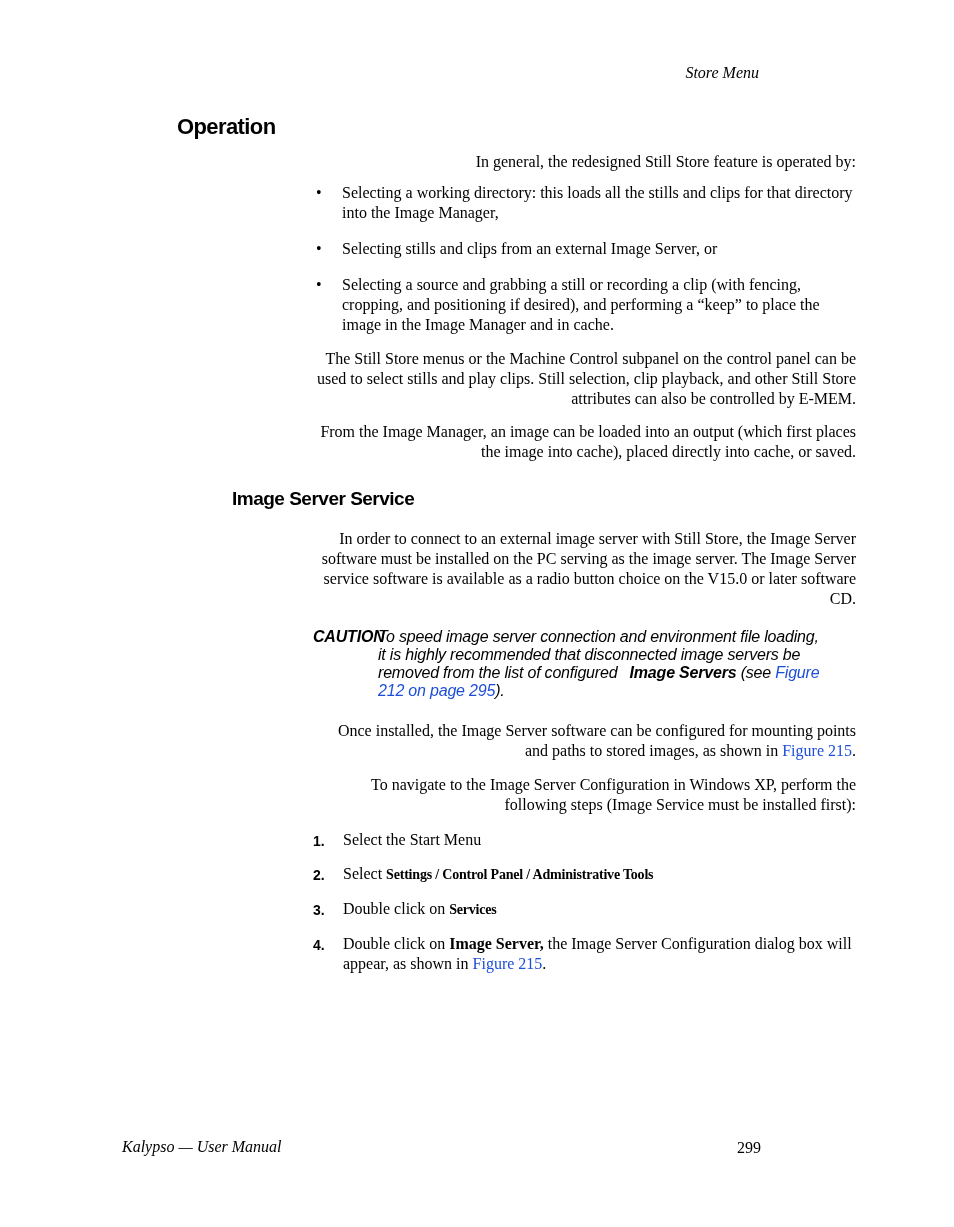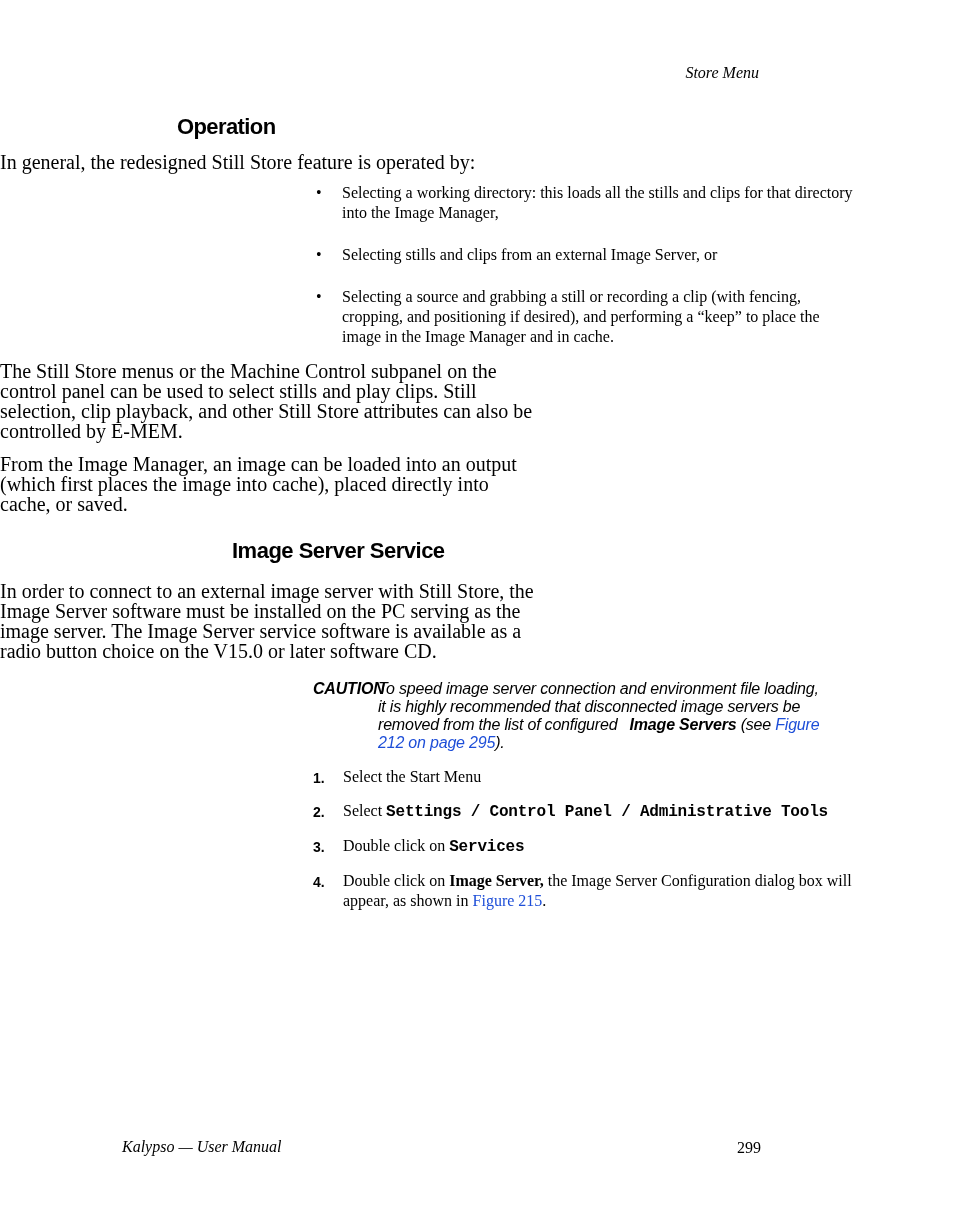--- a/index.html
+++ b/index.html
@@ -29,48 +29,50 @@
     font-family: "Liberation Sans", sans-serif;
     font-weight: bold;
     font-size: 22px;
     line-height: 27px;
     letter-spacing: -0.6px;
   }
   .h2 {
     margin: 25px 0 0 232px;
     font-family: "Liberation Sans", sans-serif;
     font-weight: bold;
-    font-size: 22px;
+    font-size: 19px;
     line-height: 23px;
     letter-spacing: -0.5px;
   }
 
   
   .body-block {
+    margin-left: 313px;
     width: 543px;
-    font-size: 20px;
+    font-size: 16px;
     line-height: 20px;
+    text-align: right;
   }
   p { margin: 0; }
   .p-intro        { margin-top: 12px; }
   .p-after-list   { margin-top: 13px; }
   .p-std          { margin-top: 14px; }
   .p-after-h2     { margin-top: 19px; }
   .p-once         { margin-top: 21px; }
 
   
   ul.bullets {
     margin: 11px 0 0 313px;
     padding: 0;
     width: 543px;
     list-style: none;
     font-size: 16px;
     line-height: 20px;
   }
-  ul.bullets li { position: relative; padding-left: 29px; margin-top: 22px; }
+  ul.bullets li { position: relative; padding-left: 29px; margin-top: 16px; }
   ul.bullets li:first-child { margin-top: 0; }
   ul.bullets li::before { content: "\2022"; position: absolute; left: 3px; }
 
   
   .caution {
     margin: 19px 0 0 313px;
     width: 516px;
     display: flex;
     font-family: "Liberation Sans", sans-serif;
     font-size: 16px;
@@ -94,23 +96,23 @@
   ol.steps li { position: relative; padding-left: 30px; margin-top: 14px; }
   ol.steps li:first-child { margin-top: 0; }
   .step-num {
     position: absolute;
     left: 0; top: 1px;
     font-family: "Liberation Sans", sans-serif;
     font-weight: bold;
     font-size: 14px;
   }
   .bold-sans {
-    font-family: Liberation Mono, monospace;
+    font-family: Liberation Serif, serif;
     font-weight: bold;
-    font-size: 16px;
+    font-size: 14px;
     letter-spacing: -0.2px;
   }
   .bold-serif { font-weight: bold; }
 
   
   .xref {
     color: #1d4ed8;
     text-decoration: none;
     cursor: pointer;
   }
@@ -155,21 +157,23 @@
 
   <h2 class="h2">Image Server Service</h2>
 
   <p class="body-block p-after-h2">In order to connect to an external image server with Still Store, the Image Server software must be installed on the PC serving as the image server. The Image Server service software is available as a radio button choice on the V15.0 or later software CD.</p>
 
   <div class="caution">
     <div class="caution-label">CAUTION</div>
     <div class="caution-body"><span>To speed image server connection and environment file loading, it is highly recommended that disconnected image servers be removed from the list of configured </span><strong>Image Servers</strong><span> (see </span><a class="xref">Figure 212 on page 295</a><span>).</span></div>
   </div>
 
+  <p class="body-block p-once"><span>Once installed, the Image Server software can be configured for mounting points and paths to stored images, as shown in </span><a class="xref">Figure 215</a><span>.</span></p>
 
+  <p class="body-block p-std">To navigate to the Image Server Configuration in Windows XP, perform the following steps (Image Service must be installed first):</p>
 
   <ol class="steps">
     <li>
       <span class="step-num">1.</span><span>Select the Start Menu</span>
     </li>
     <li>
       <span class="step-num">2.</span><span>Select </span><span class="bold-sans">Settings / Control Panel / Administrative Tools</span>
     </li>
     <li>
       <span class="step-num">3.</span><span>Double click on </span><span class="bold-sans">Services</span>

